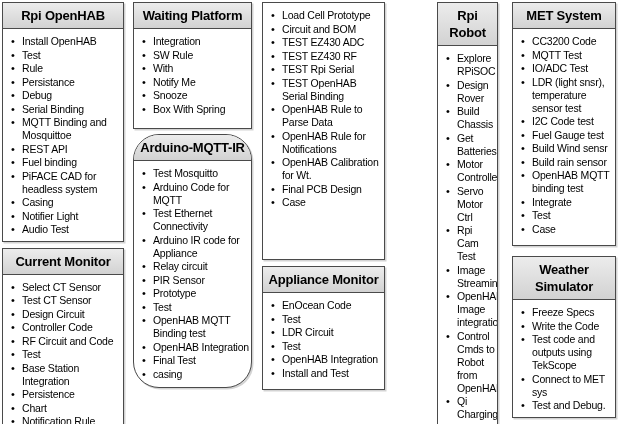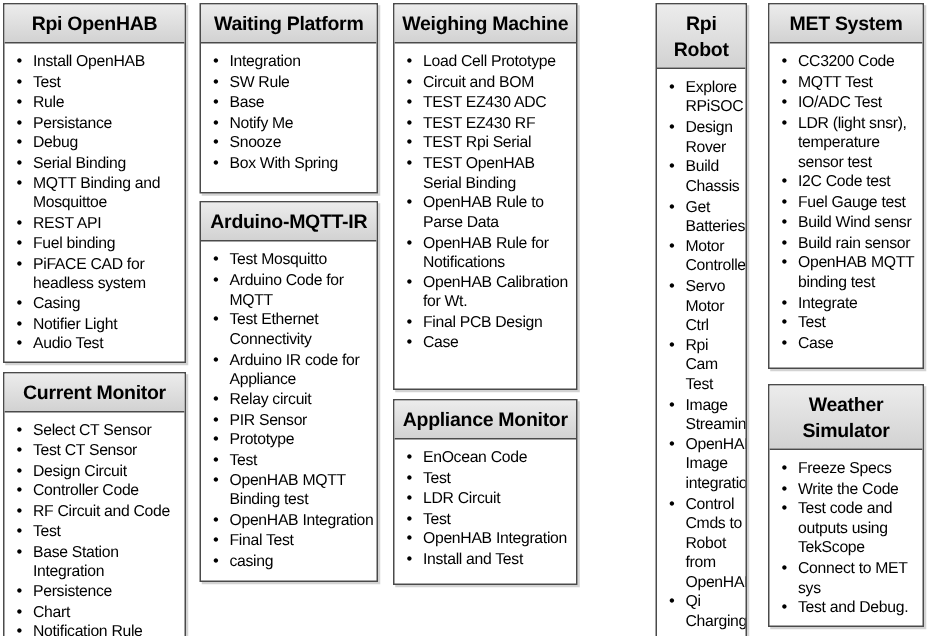--- a/index.html
+++ b/index.html
@@ -64,21 +64,21 @@
   .card-items li::before {
     content: "\2022";
     position: absolute;
     left: 0; top: 0;
     font-size: 11px;
   }
   
   .b-rpi-openhab      { min-height: 227px; }
   .b-current-monitor  { min-height: 186px; margin-top: 6px; }
   .b-waiting-platform { min-height: 127px; }
-  .b-arduino-mqtt-ir  { min-height: 254px; margin-top: 5px; }
+  .b-arduino-mqtt-ir  { min-height: 254px; margin-top: 5px; border-radius: 26px; }
   .b-weighing-machine { min-height: 258px; }
   .b-appliance-monitor{ min-height: 124px; margin-top: 6px; }
   .b-rpi-robot        { min-height: 226px; margin-left: 44px; }
   .b-met-system       { min-height: 244px; }
   .b-weather-simulator{ min-height: 146px; margin-top: 10px; }
 </style>
 </head>
 <body>
 
 <div class="page">
@@ -118,21 +118,21 @@
         </ul>
     </section>
   </div>
 
   <div class="col col-2">
     <section class="card b-waiting-platform">
       <header class="card-title">Waiting Platform</header>
       <ul class="card-items">
           <li>Integration</li>
           <li>SW Rule</li>
-          <li>Base</li>
+          <li>With</li>
           <li>Notify Me</li>
           <li>Snooze</li>
           <li>Box With Spring</li>
         </ul>
     </section>
     <section class="card b-arduino-mqtt-ir">
       <header class="card-title">Arduino-MQTT-IR</header>
       <ul class="card-items">
           <li>Test Mosquitto</li>
           <li>Arduino Code for MQTT</li>
@@ -145,21 +145,20 @@
           <li>OpenHAB MQTT Binding test</li>
           <li>OpenHAB Integration</li>
           <li>Final Test</li>
           <li>casing</li>
         </ul>
     </section>
   </div>
 
   <div class="col col-3">
     <section class="card b-weighing-machine">
-      <header class="card-title">Weighing Machine</header>
       <ul class="card-items">
           <li>Load Cell Prototype</li>
           <li>Circuit and BOM</li>
           <li>TEST EZ430 ADC</li>
           <li>TEST EZ430 RF</li>
           <li>TEST Rpi Serial</li>
           <li>TEST OpenHAB Serial Binding</li>
           <li>OpenHAB Rule to Parse Data</li>
           <li>OpenHAB Rule for Notifications</li>
           <li>OpenHAB Calibration for Wt.</li>

